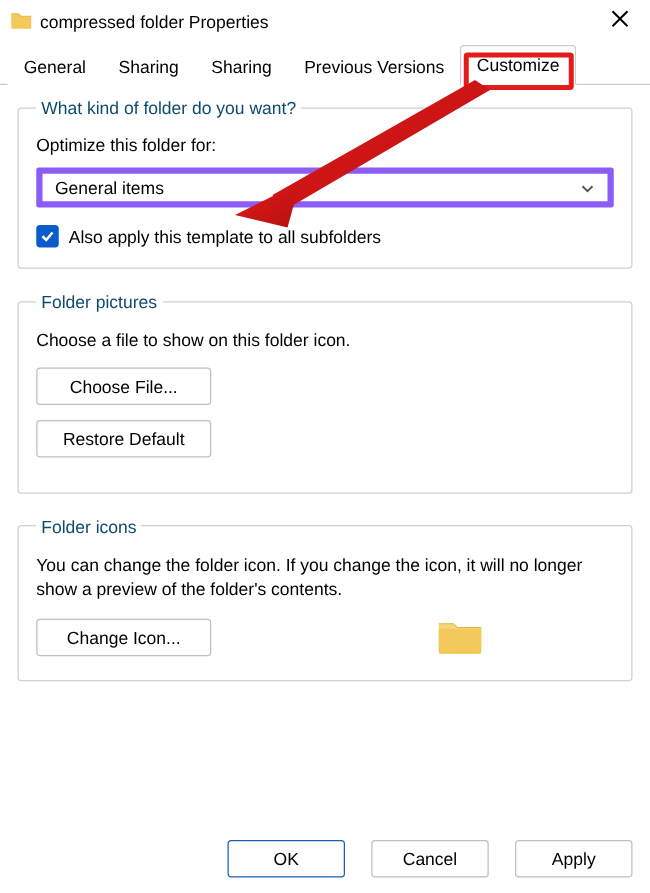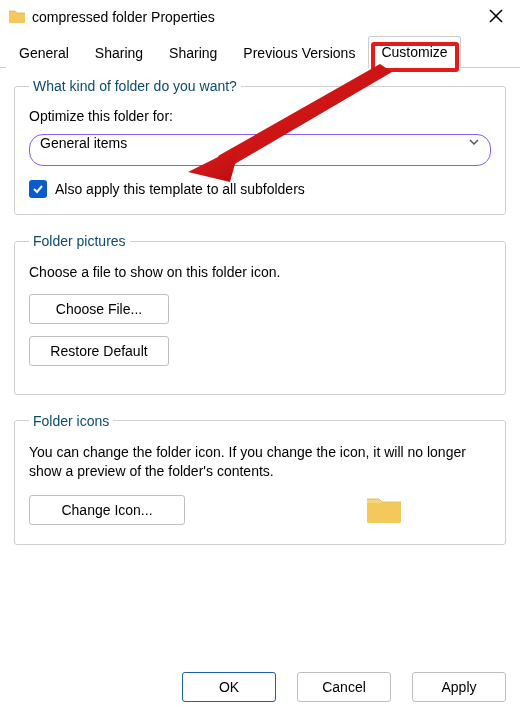--- a/index.html
+++ b/index.html
@@ -64,23 +64,24 @@
   }
   legend {
     font-size: 14px;
     padding: 0 4px;
     color: #0c4a6e;
   }
   .label { font-size: 14px; margin: 4px 0 10px 0; }
   .select {
     width: 100%;
     height: 32px;
-    border: 1px solid #8b5cf6;
-    border-radius: 14px;
-    display: flex;
+    border: 5px solid #8b5cf6;
+    border-radius: 2px;
+    display: flex;
+    align-items: center;
     justify-content: space-between;
     padding: 0 10px;
     font-size: 14px;
     background: #fff;
     cursor: pointer;
   }
   .chev {
     width: 12px; height: 12px;
     display: inline-block;
   }
@@ -188,21 +189,21 @@
     <div class="btn-col">
       <div class="btn">Choose File...</div>
       <div class="btn">Restore Default</div>
     </div>
   </fieldset>
 
   <fieldset>
     <legend>Folder icons</legend>
     <div class="desc">You can change the folder icon. If you change the icon, it will no longer show a preview of the folder's contents.</div>
     <div class="icon-row">
-      <div class="btn" style="width:156px">Change Icon...</div>
+      <div class="btn" style="width:140px">Change Icon...</div>
       <span>
         <svg class="folder-large" viewBox="0 0 38 32">
           <path d="M2 6 h12 l3 3 h19 v19 a2 2 0 0 1 -2 2 h-30 a2 2 0 0 1 -2 -2 z" fill="#f6d67a"></path>
           <path d="M2 10 h34 v18 a2 2 0 0 1 -2 2 h-30 a2 2 0 0 1 -2 -2 z" fill="#f3c95b"></path>
           <path d="M2 6 h12 l3 3 h19" fill="none" stroke="#d9a93a" stroke-width="0.7"></path>
         </svg>
       </span>
     </div>
   </fieldset>
 

